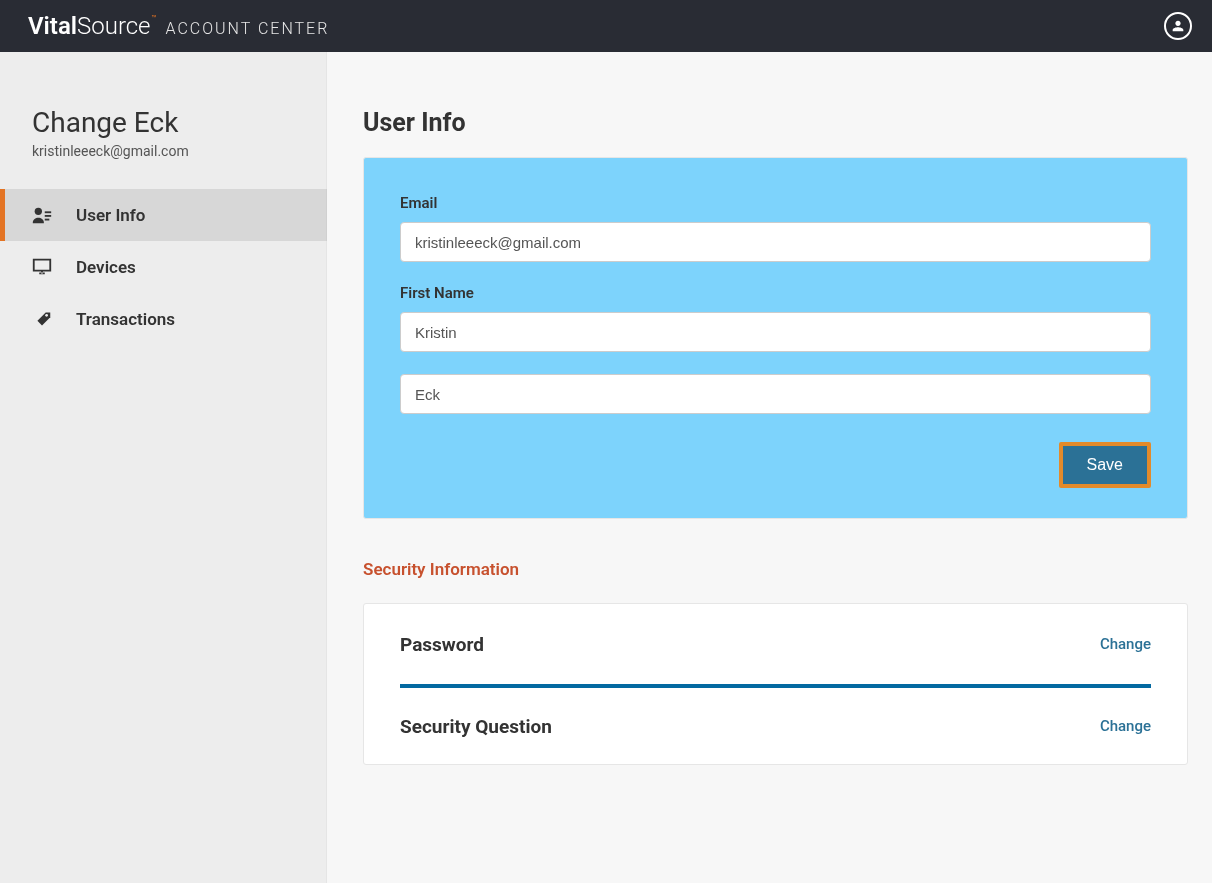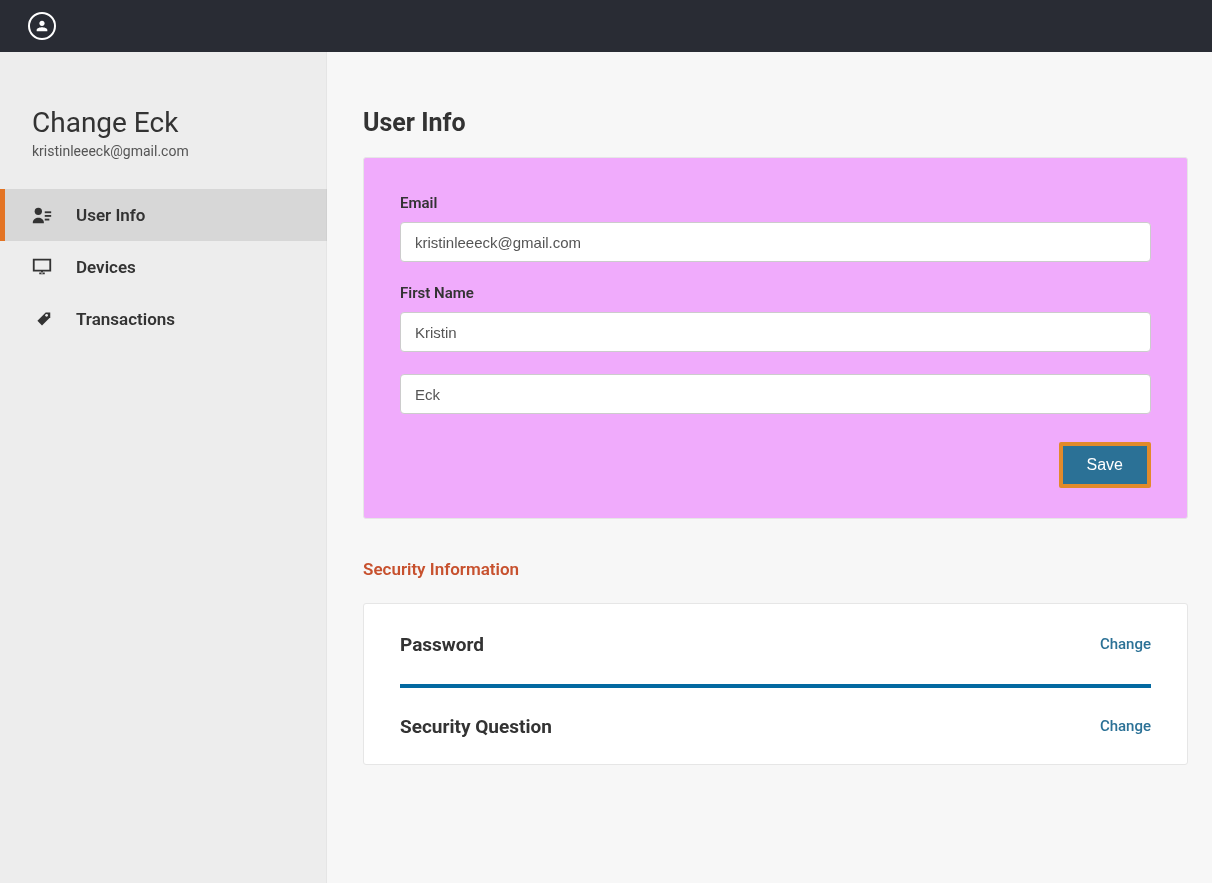--- a/index.html
+++ b/index.html
@@ -122,21 +122,21 @@
     color: #333;
     margin-bottom: 20px;
   }
   .section-title {
     font-size: 17px;
     font-weight: 600;
     color: #c7512e;
     margin-bottom: 24px;
   }
   .card {
-    background: #f0abfc;
+    background: #7dd3fc;
     border: 1px solid #e6e6e6;
     border-radius: 3px;
     padding: 36px 36px 30px 36px;
     margin-bottom: 40px;
   }
   .form-group { margin-bottom: 22px; }
   .form-label {
     display: block;
     font-size: 15px;
     font-weight: 600;
@@ -195,20 +195,26 @@
     font-size: 15px;
     color: #2b7196;
     cursor: pointer;
     font-weight: 500;
   }
 </style>
 </head>
 <body>
 
 <div class="topbar">
+  <div class="brand">
+    <span class="brand-logo">
+      <span class="vital">Vital</span><span class="source">Source</span><span class="tm">™</span>
+    </span>
+    <span class="brand-sub">ACCOUNT CENTER</span>
+  </div>
   <div class="profile-icon">
     <svg viewBox="0 0 24 24">
         <path d="M12 12c2.2 0 4-1.8 4-4s-1.8-4-4-4-4 1.8-4 4 1.8 4 4 4zm0 2c-2.7 0-8 1.3-8 4v2h16v-2c0-2.7-5.3-4-8-4z"></path>
       </svg>
   </div>
 </div>
 
 <div class="layout">
 
   <aside class="sidebar">

